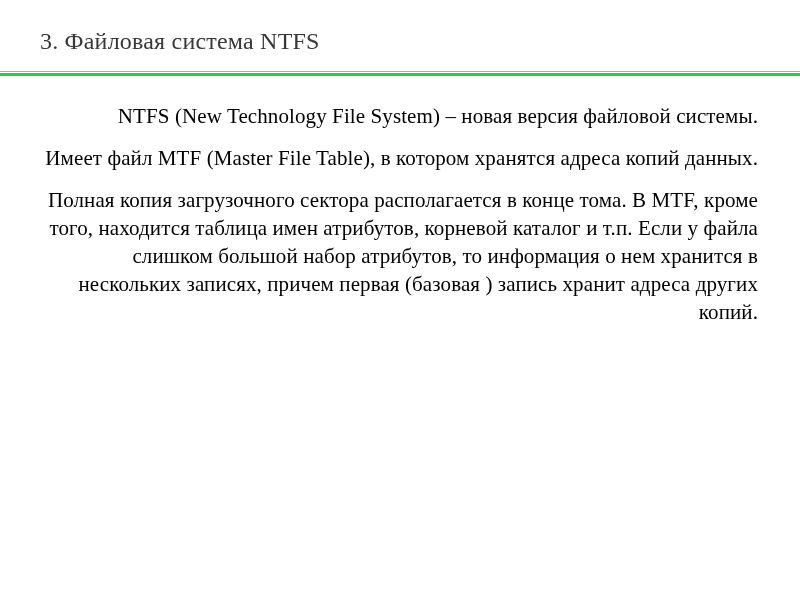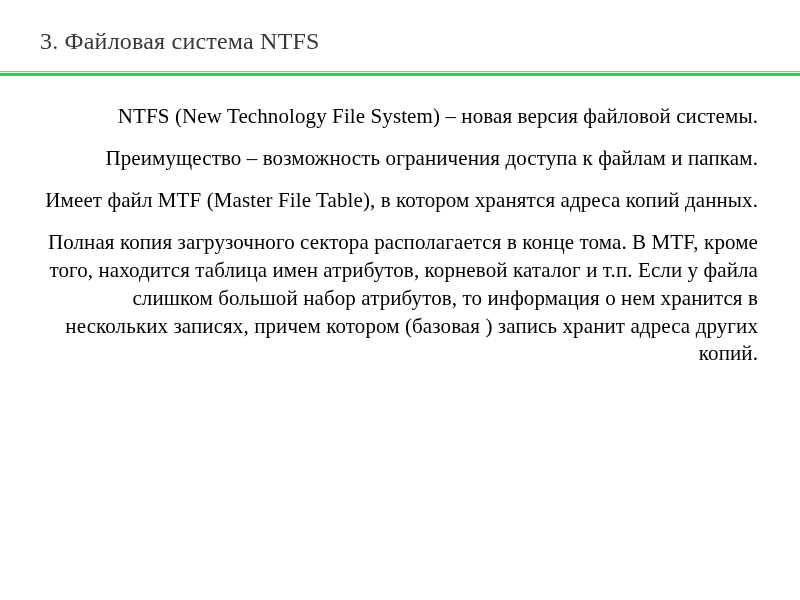--- a/index.html
+++ b/index.html
@@ -55,17 +55,16 @@
 </head>
 <body>
 
 <div class="slide">
   <div class="title-area">
     <h1 class="title">3. Файловая система NTFS</h1>
   </div>
   <div class="divider"></div>
   <div class="content">
     <p class="para">NTFS (New Technology File System) – новая версия файловой системы.</p>
-    <p class="para">Преимущество – возможность ограничения доступа к файлам и папкам.</p>
     <p class="para">Имеет файл MTF (Master File Table), в котором хранятся адреса копий данных.</p>
-    <p class="para">Полная копия загрузочного сектора располагается в конце тома. В MTF, кроме того, находится таблица имен атрибутов, корневой каталог и т.п. Если у файла слишком большой набор атрибутов, то информация о нем хранится в нескольких записях, причем котором (базовая ) запись хранит адреса других копий.</p>
+    <p class="para">Полная копия загрузочного сектора располагается в конце тома. В MTF, кроме того, находится таблица имен атрибутов, корневой каталог и т.п. Если у файла слишком большой набор атрибутов, то информация о нем хранится в нескольких записях, причем первая (базовая ) запись хранит адреса других копий.</p>
   </div>
 </div>
 
 </body></html>

